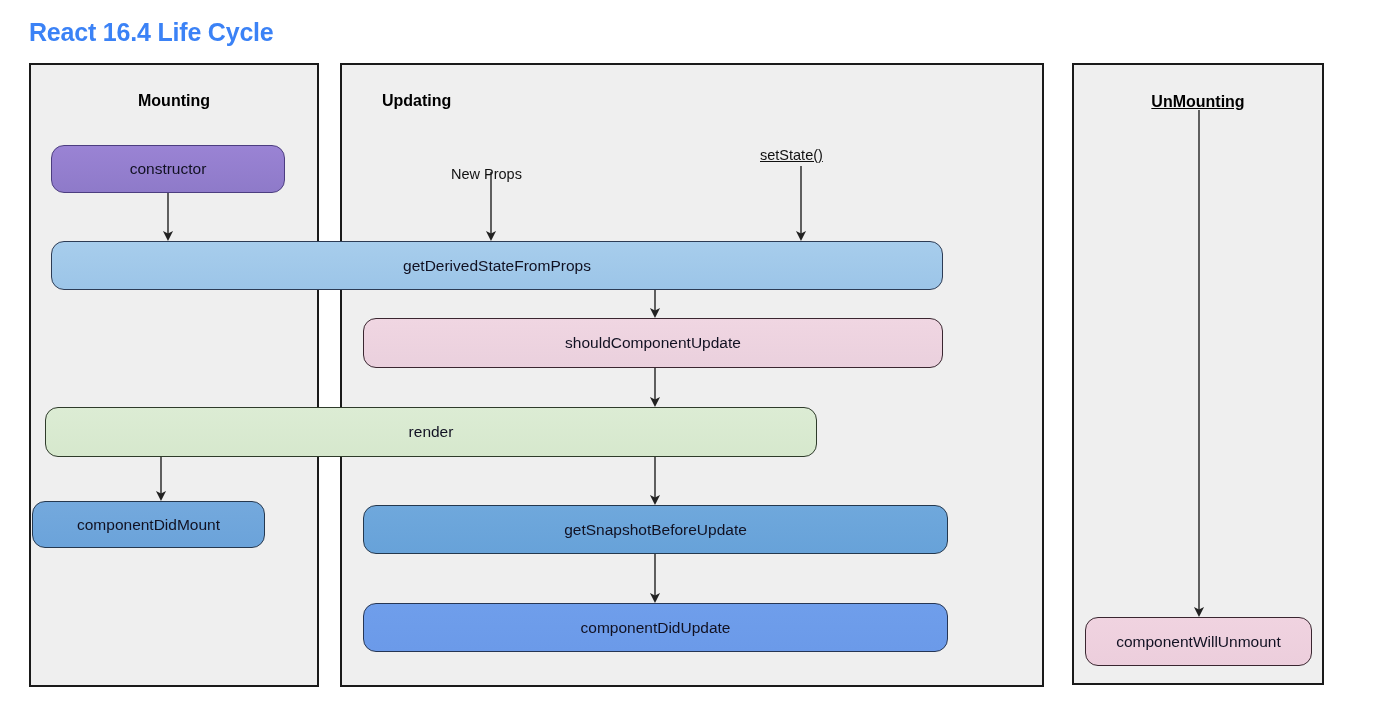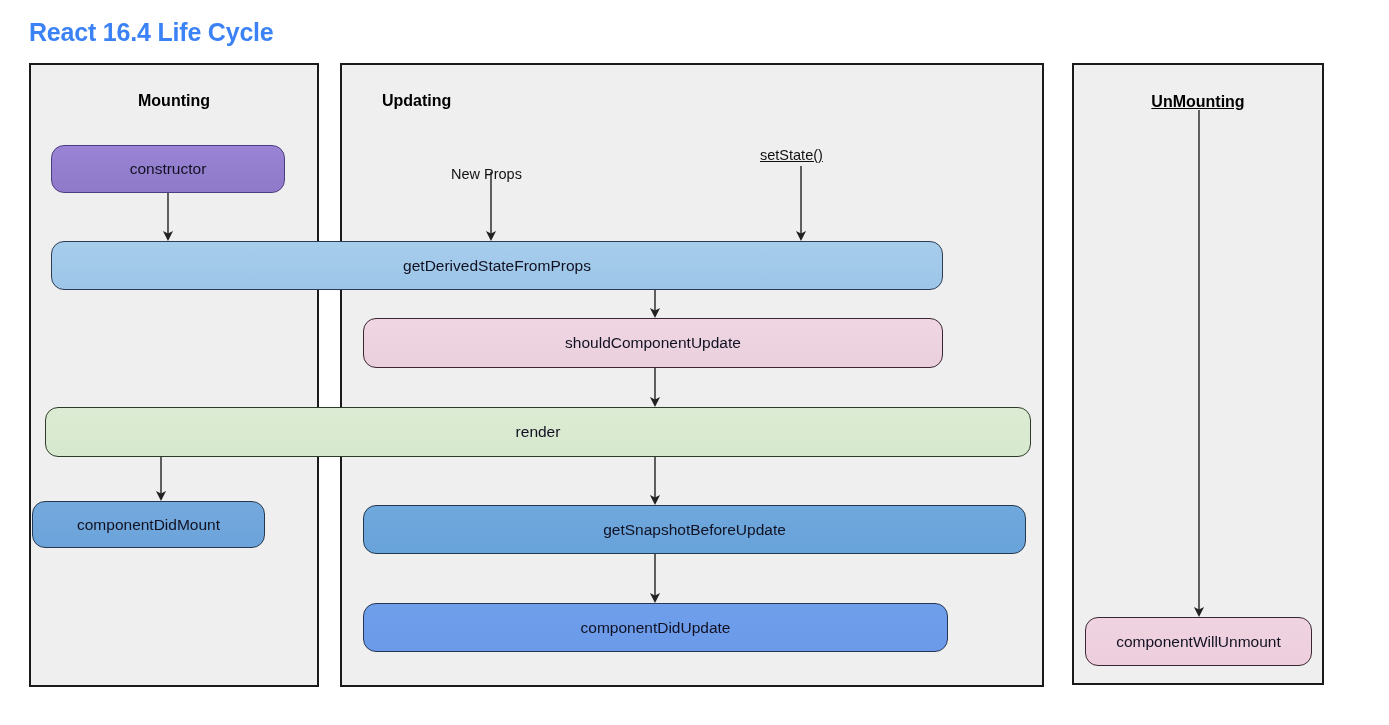--- a/index.html
+++ b/index.html
@@ -72,31 +72,31 @@
     left: 51px; top: 241px; width: 892px; height: 49px;
     background: linear-gradient(180deg, #a7cdec 0%, #9cc5e8 100%);
     border-color: #2d3c55;
   }
   #node-scu {
     left: 363px; top: 318px; width: 580px; height: 50px;
     background: linear-gradient(180deg, #f0d6e2 0%, #ead0dd 100%);
     border-color: #3a2630;
   }
   #node-render {
-    left: 45px; top: 407px; width: 986px; height: 50px;
+    left: 45px; top: 407px; width: 772px; height: 50px;
     background: linear-gradient(180deg, #dcecd4 0%, #d6e8cd 100%);
     border-color: #2e3b2a;
   }
   #node-cdm {
     left: 32px; top: 501px; width: 233px; height: 47px;
     background: linear-gradient(180deg, #74a9dd 0%, #6ba3da 100%);
     border-color: #25384f;
   }
   #node-gsbu {
-    left: 363px; top: 505px; width: 663px; height: 49px;
+    left: 363px; top: 505px; width: 585px; height: 49px;
     background: linear-gradient(180deg, #6fa8dc 0%, #67a2d9 100%);
     border-color: #24384e;
   }
   #node-cdu {
     left: 363px; top: 603px; width: 585px; height: 49px;
     background: linear-gradient(180deg, #6f9eeb 0%, #6b9ae9 100%);
     border-color: #263654;
   }
   #node-cwu {
     left: 1085px; top: 617px; width: 227px; height: 49px;

